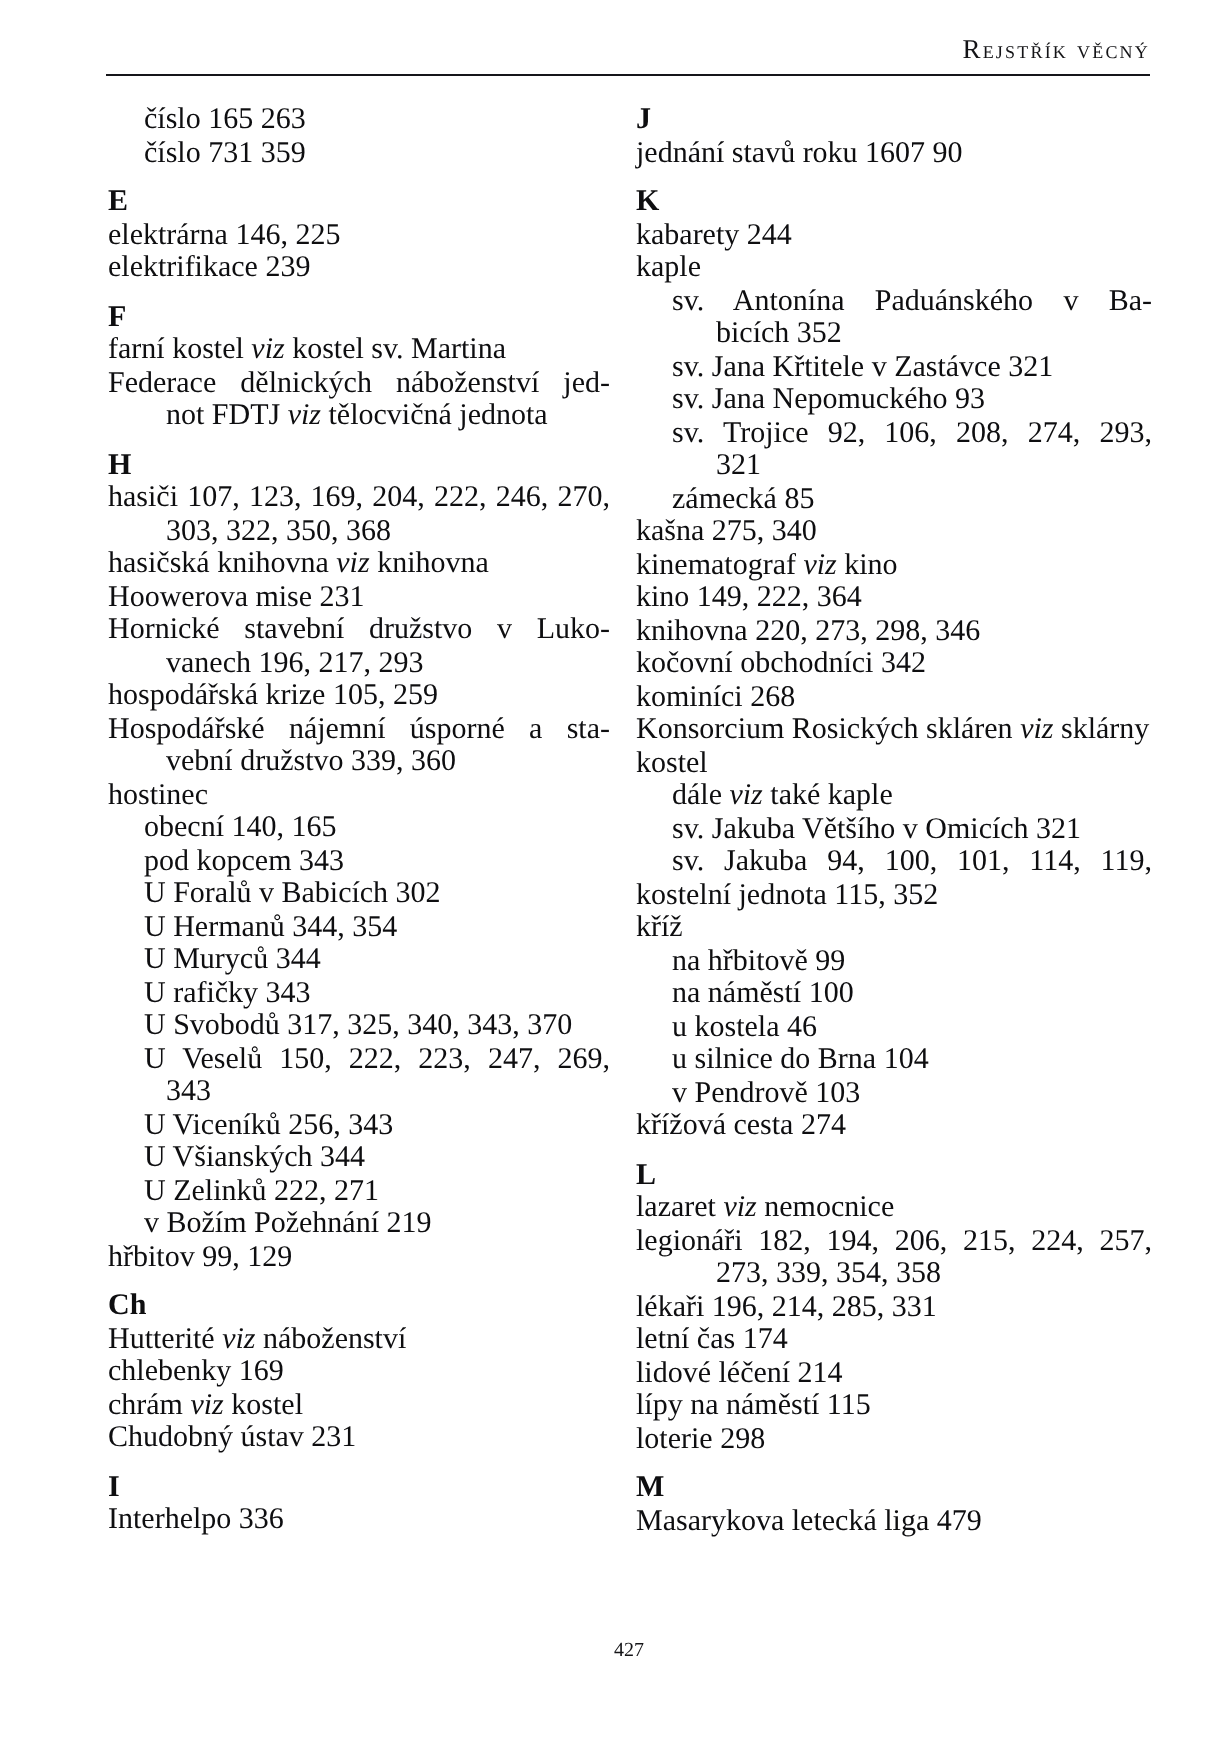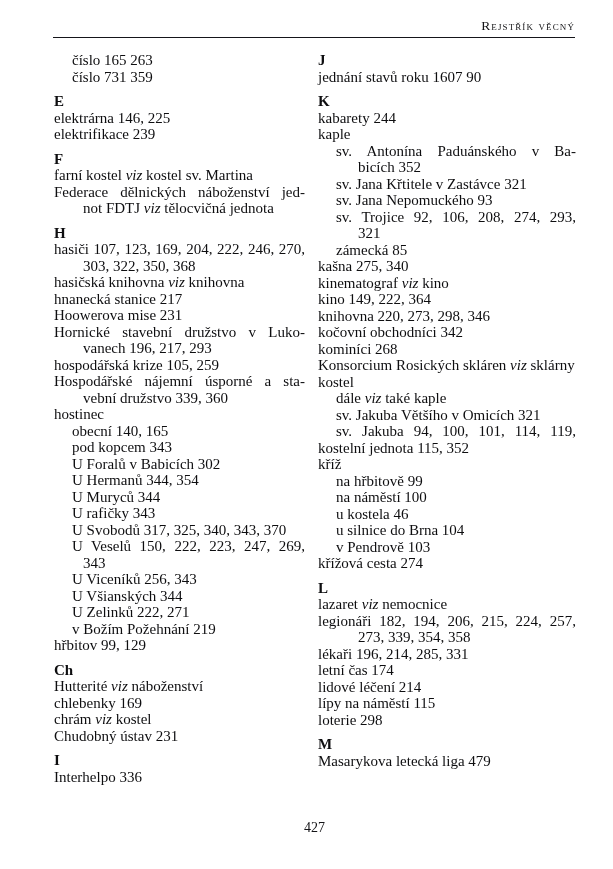--- a/index.html
+++ b/index.html
@@ -31,21 +31,21 @@
     left: 53px;
     right: 38px;
     height: 0;
     border-top: 1.8px solid #15151a;
   }
   .columns {
     position: absolute;
     top: 52px;
     left: 54px;
     display: flex;
-    align-items: flex-start;
+    align-items: center;
   }
   .col {
     font-size: 15px;
     line-height: 16.5px;
     text-rendering: optimizeLegibility;
   }
   .col-left  { width: 251px; margin-right: 13px; }
   .col-right { width: 258px; }
   .line { white-space: nowrap; }
   .line.justify {
@@ -58,21 +58,21 @@
   .lvl-3 { padding-left: 40px; }
   .letter { font-weight: bold; margin-top: 8px; }
   .col .letter:first-child { margin-top: 0; }
   .line i { }
   .footer {
     position: absolute;
     top: 820px;
     left: 54px;
     width: 521px;
     text-align: center;
-    font-size: 14px;
+    font-size: 10px;
     color: #141417;
   }
 </style>
 </head>
 <body>
 
 <div class="page">
   <div class="header">
     <span class="running-head">Rejstřík věcný</span>
   </div>
@@ -86,21 +86,20 @@
         <div class="line lvl-0">elektrárna 146, 225</div>
         <div class="line lvl-0">elektrifikace 239</div>
         <div class="line lvl-0 letter">F</div>
         <div class="line lvl-0">farní kostel <i>viz</i> kostel sv. Martina</div>
         <div class="line lvl-0 justify">Federace dělnických náboženství jed-</div>
         <div class="line lvl-2">not FDTJ <i>viz</i> tělocvičná jednota</div>
         <div class="line lvl-0 letter">H</div>
         <div class="line lvl-0 justify">hasiči 107, 123, 169, 204, 222, 246, 270,</div>
         <div class="line lvl-2">303, 322, 350, 368</div>
         <div class="line lvl-0">hasičská knihovna <i>viz</i> knihovna</div>
-        <div class="line lvl-0">hnanecká stanice 217</div>
         <div class="line lvl-0">Hoowerova mise 231</div>
         <div class="line lvl-0 justify">Hornické stavební družstvo v Luko-</div>
         <div class="line lvl-2">vanech 196, 217, 293</div>
         <div class="line lvl-0">hospodářská krize 105, 259</div>
         <div class="line lvl-0 justify">Hospodářské nájemní úsporné a sta-</div>
         <div class="line lvl-2">vební družstvo 339, 360</div>
         <div class="line lvl-0">hostinec</div>
         <div class="line lvl-1">obecní 140, 165</div>
         <div class="line lvl-1">pod kopcem 343</div>
         <div class="line lvl-1">U Foralů v Babicích 302</div>

